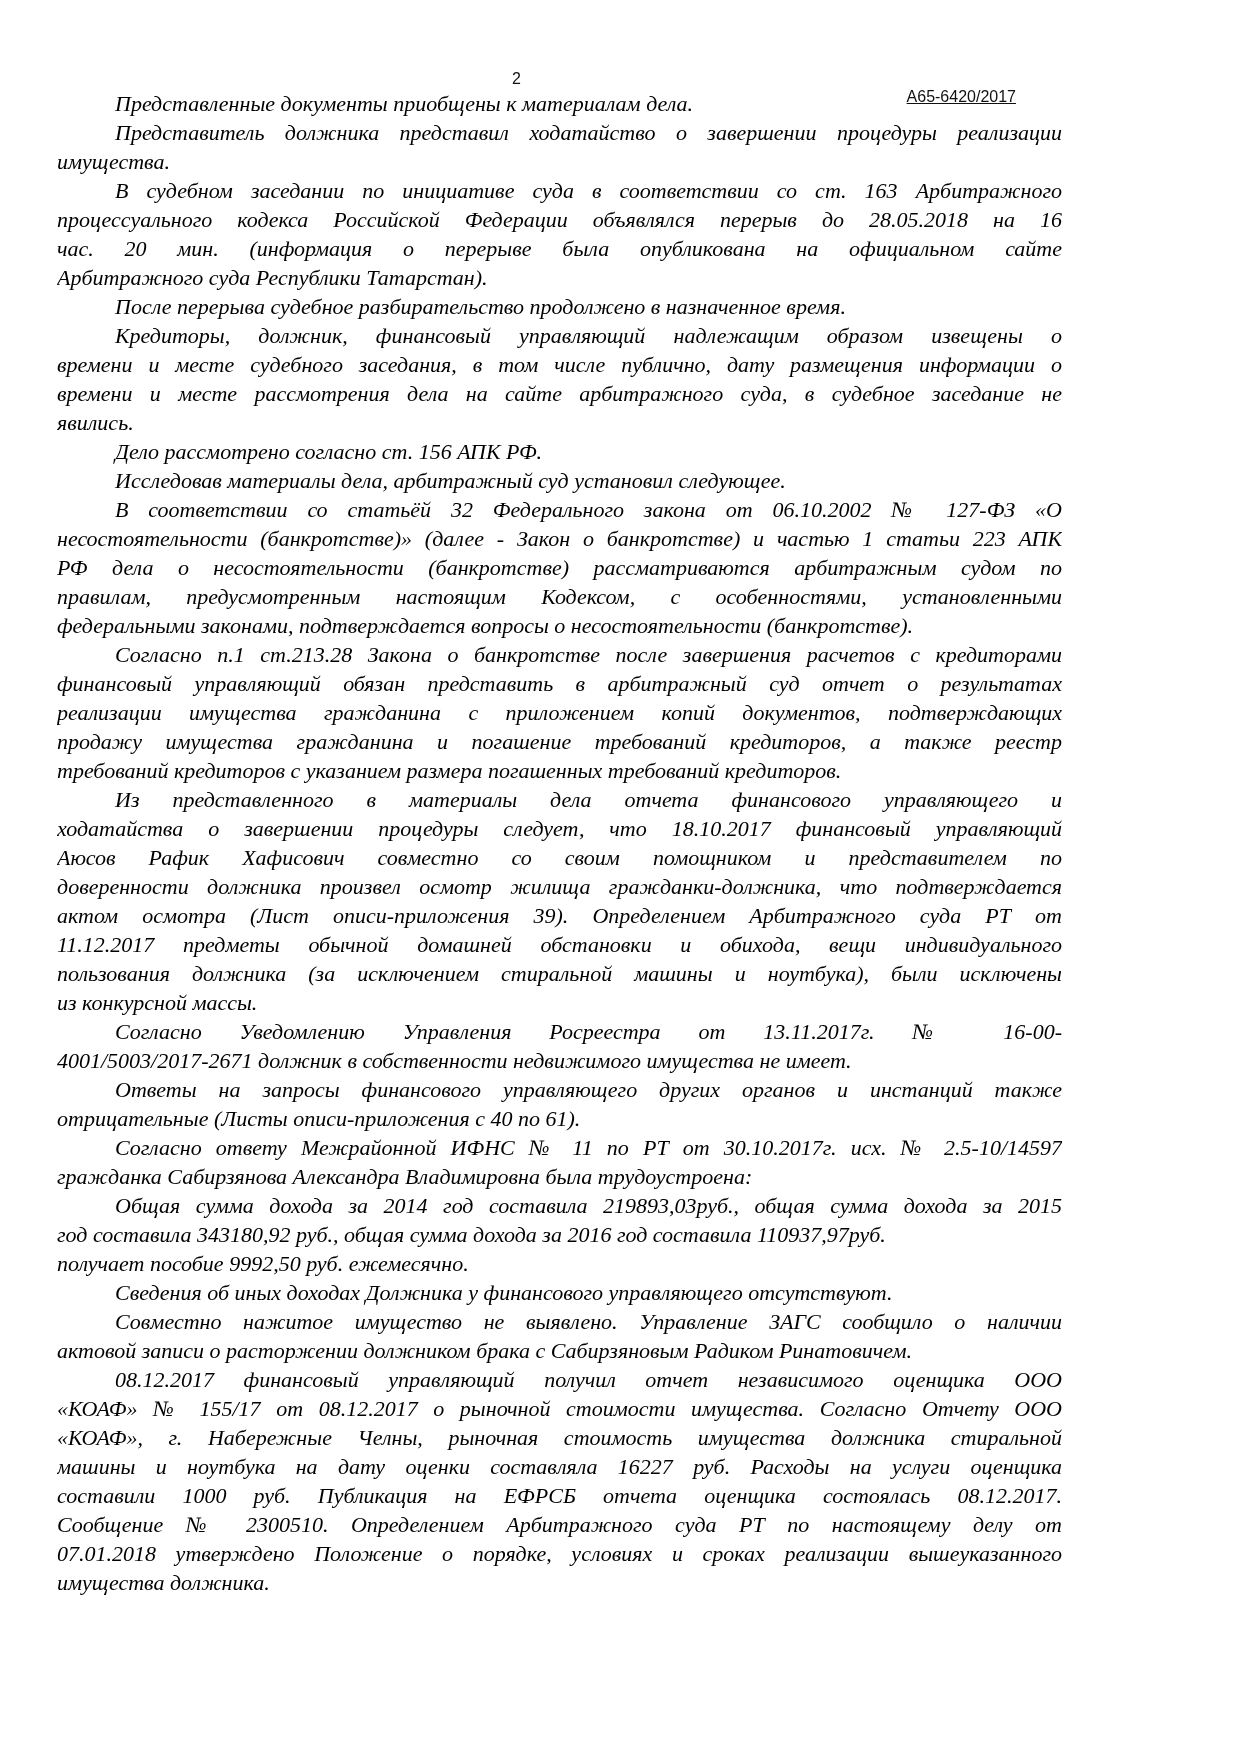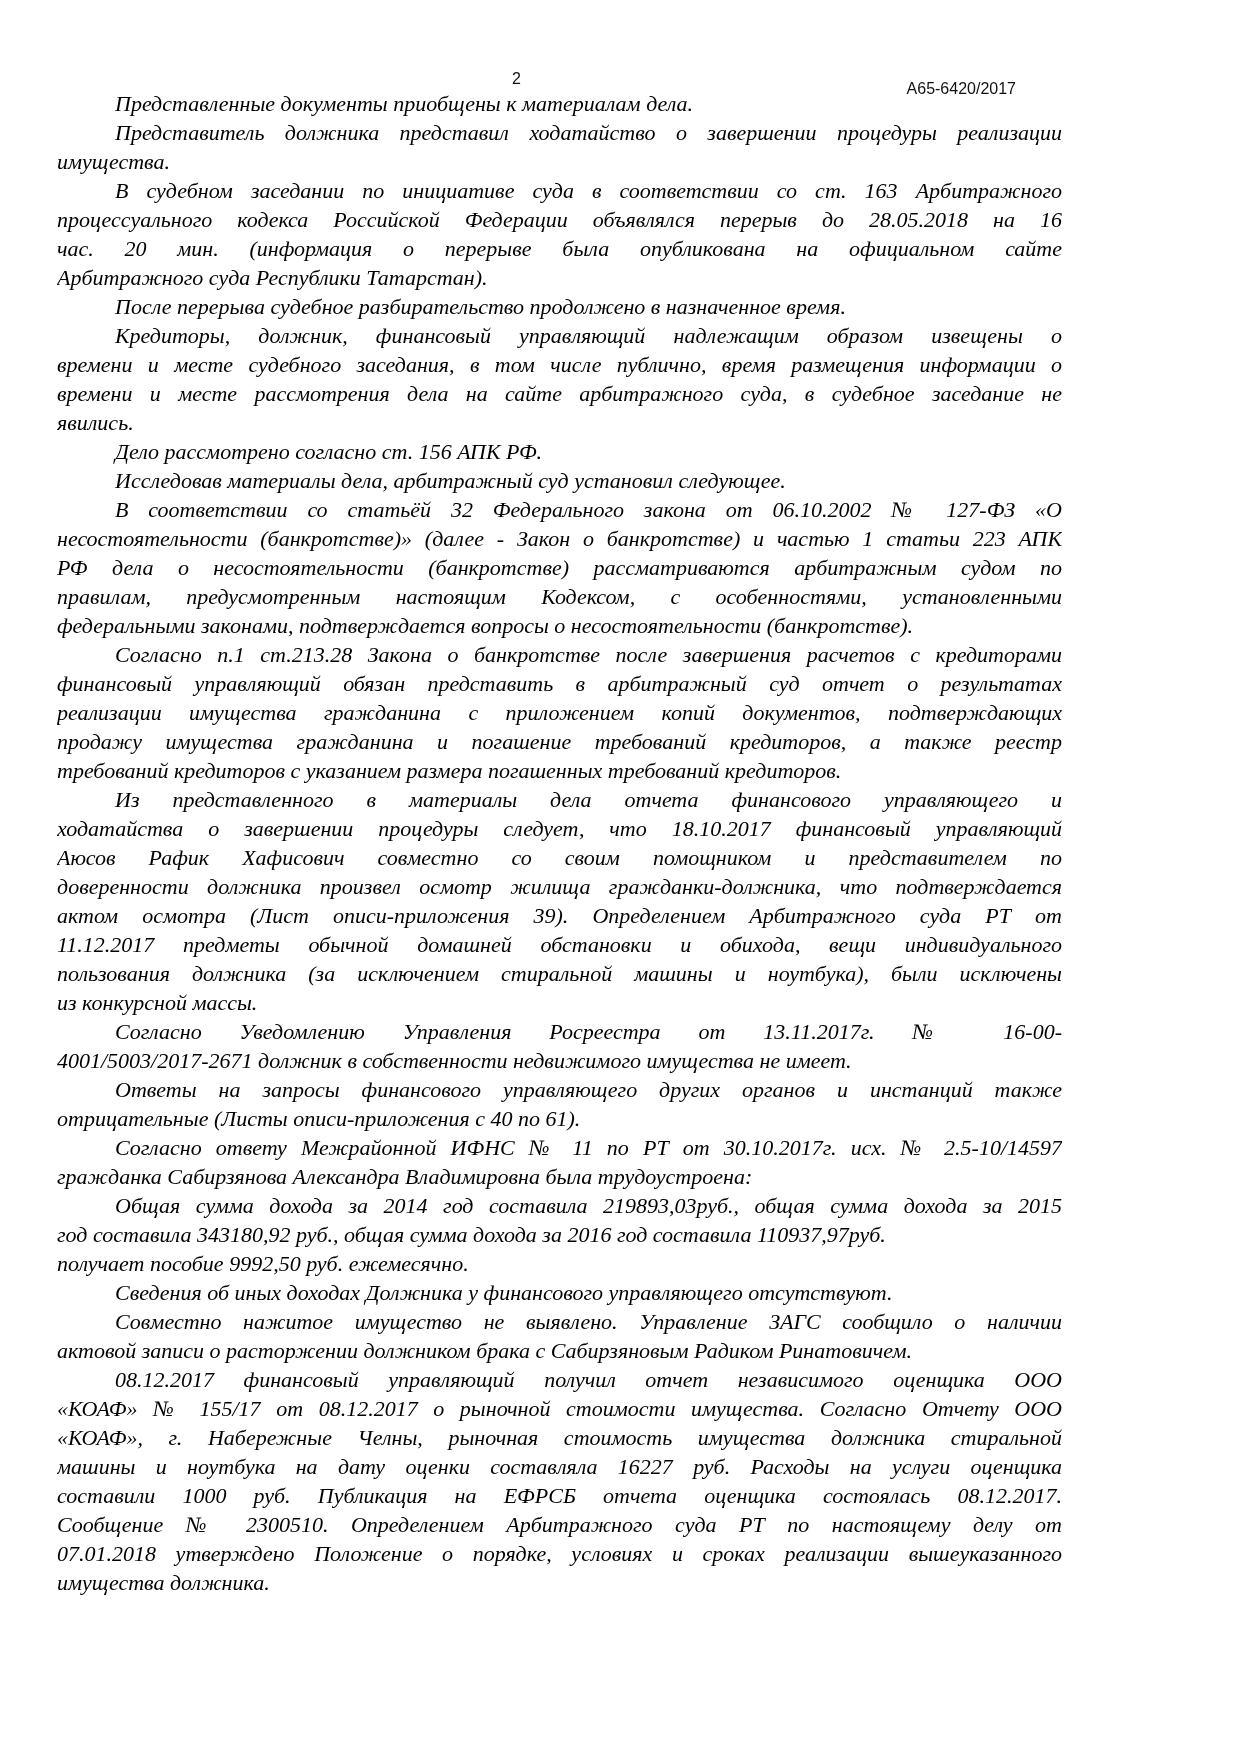--- a/index.html
+++ b/index.html
@@ -28,22 +28,23 @@
     line-height: 16px;
     color: #111111;
   }
   .page-number {
     position: absolute;
     top: 2px;
     left: 512px;
   }
   .case-number {
     position: absolute;
-    top: 12px;
+    top: 20px;
     right: 225px;
+    text-decoration: underline;
   }
   .doc-body {
     position: absolute;
     top: 89px;
     left: 57px;
     width: 1005px;
     font-size: 22px;
     line-height: 29px;
     text-align: justify;
   }
@@ -88,21 +89,21 @@
         <div class="line first">В судебном заседании по инициативе суда в соответствии со ст. 163 Арбитражного</div>
         <div class="line">процессуального кодекса Российской Федерации объявлялся перерыв до 28.05.2018 на 16</div>
         <div class="line">час. 20 мин. (информация о перерыве была опубликована на официальном сайте</div>
         <div class="line last">Арбитражного суда Республики Татарстан).</div>
       </div>
       <div class="paragraph">
         <div class="line first last">После перерыва судебное разбирательство продолжено в назначенное время.</div>
       </div>
       <div class="paragraph">
         <div class="line first">Кредиторы, должник, финансовый управляющий надлежащим образом извещены о</div>
-        <div class="line">времени и месте судебного заседания, в том числе публично, время размещения информации о</div>
+        <div class="line">времени и месте судебного заседания, в том числе публично, дату размещения информации о</div>
         <div class="line">времени и месте рассмотрения дела на сайте арбитражного суда, в судебное заседание не</div>
         <div class="line last">явились.</div>
       </div>
       <div class="paragraph">
         <div class="line first last">Дело рассмотрено согласно ст. 156 АПК РФ.</div>
       </div>
       <div class="paragraph">
         <div class="line first last">Исследовав материалы дела, арбитражный суд установил следующее.</div>
       </div>
       <div class="paragraph">

